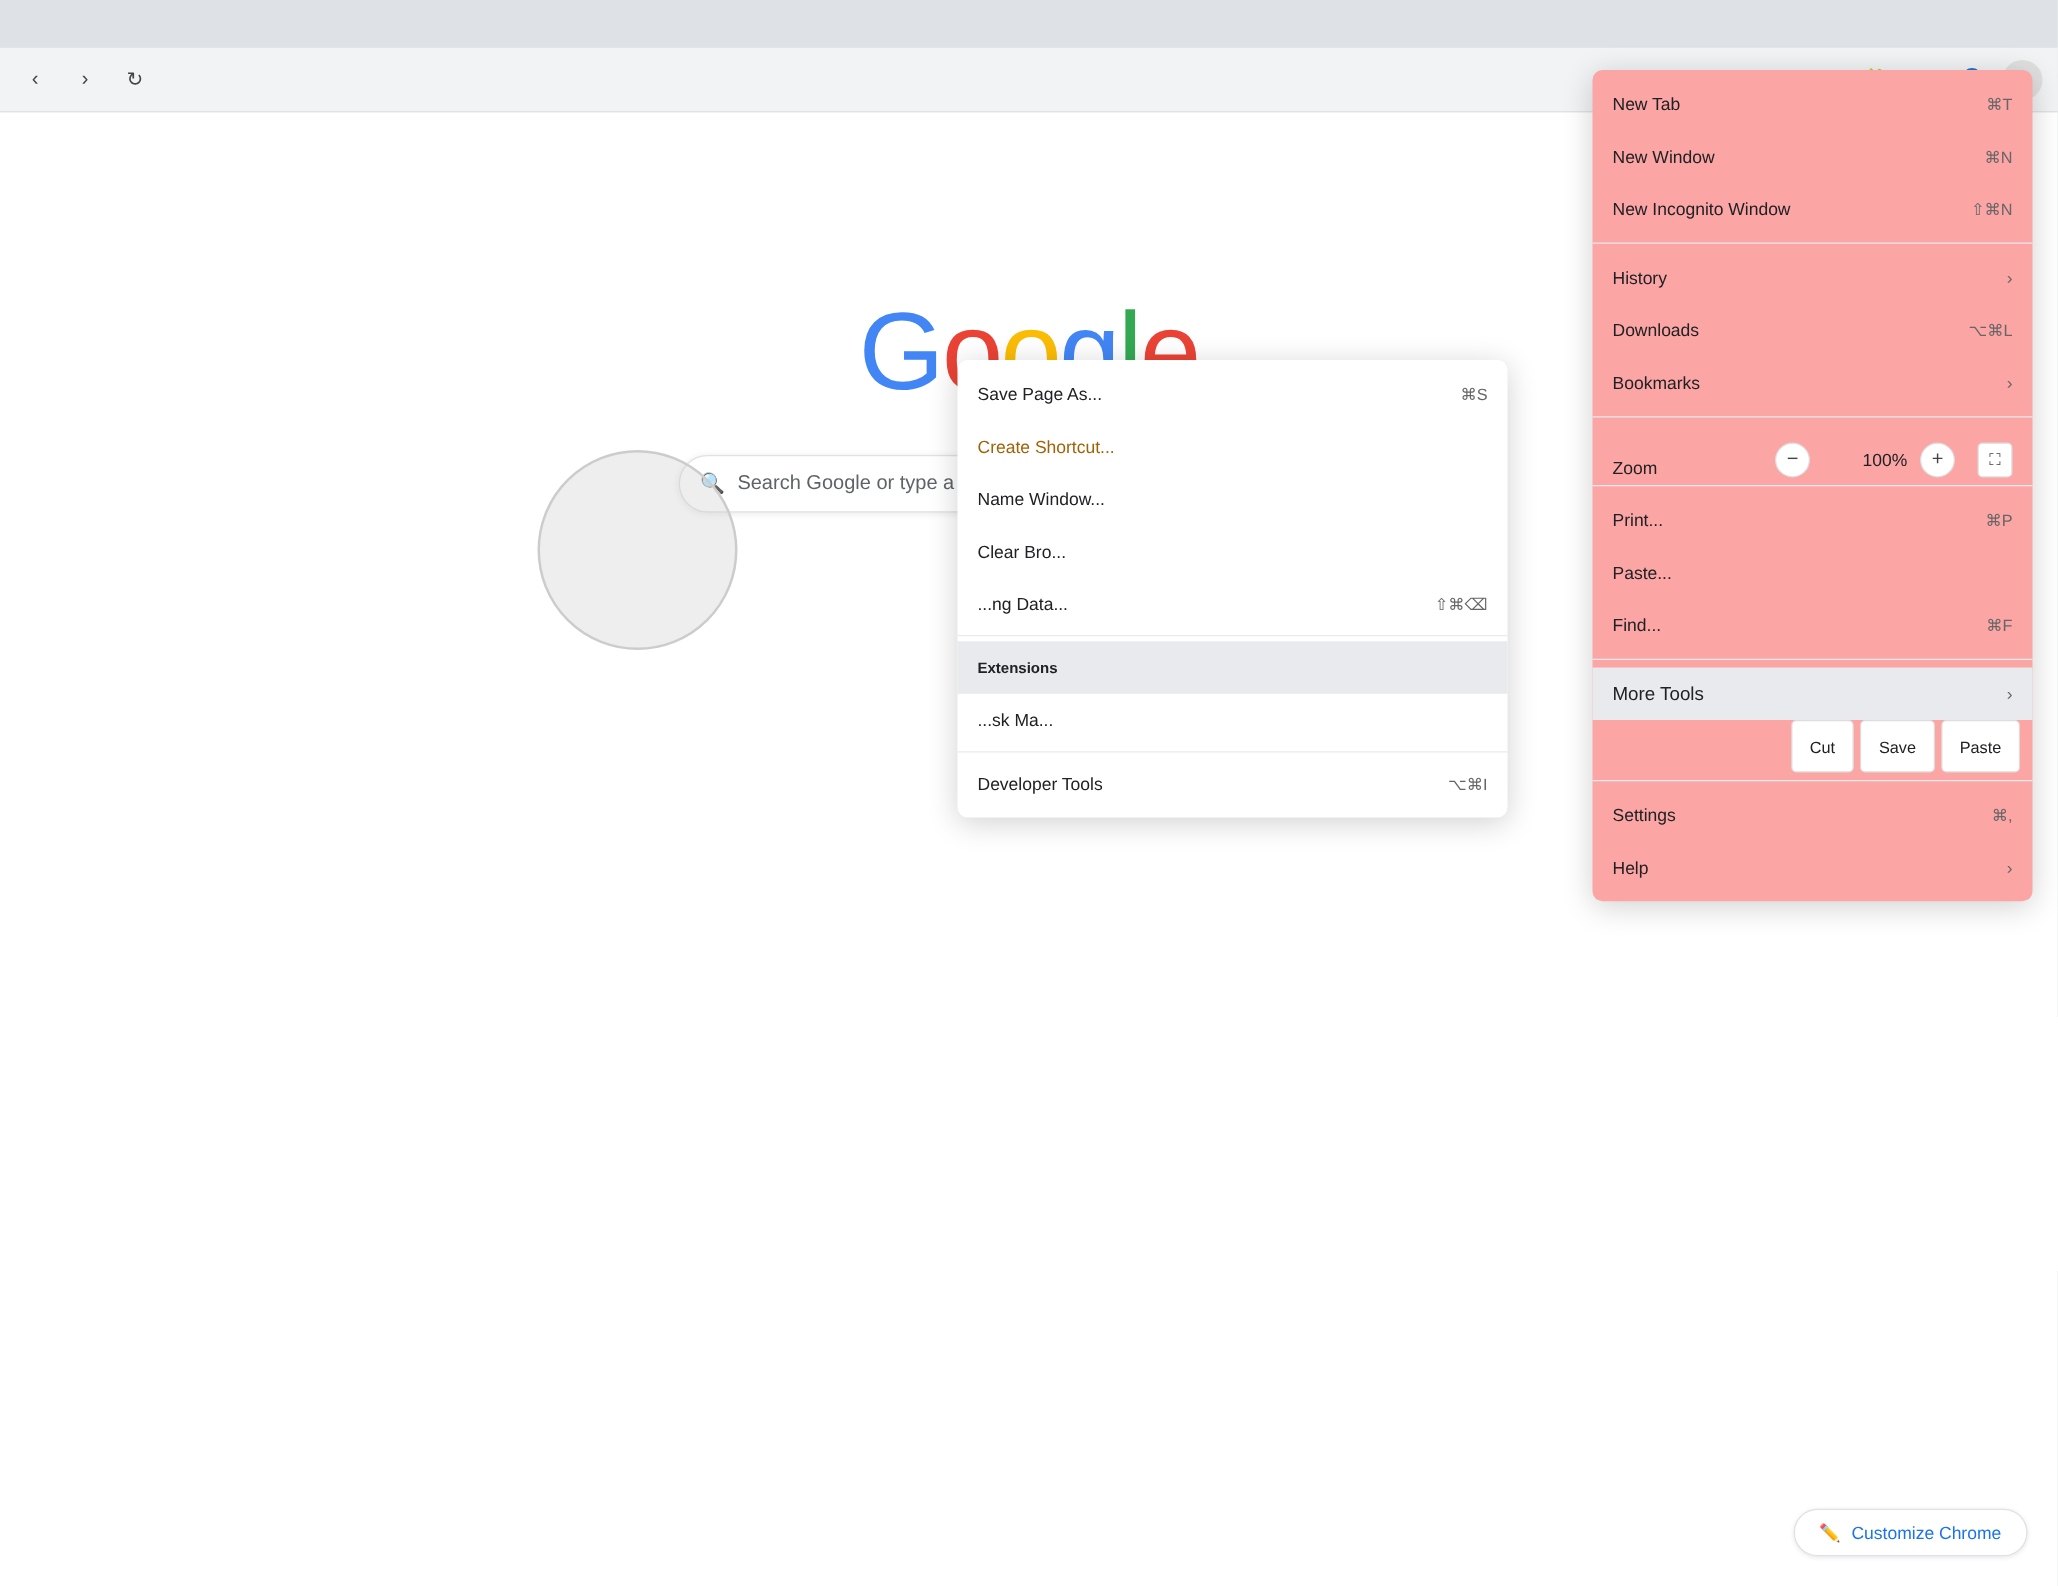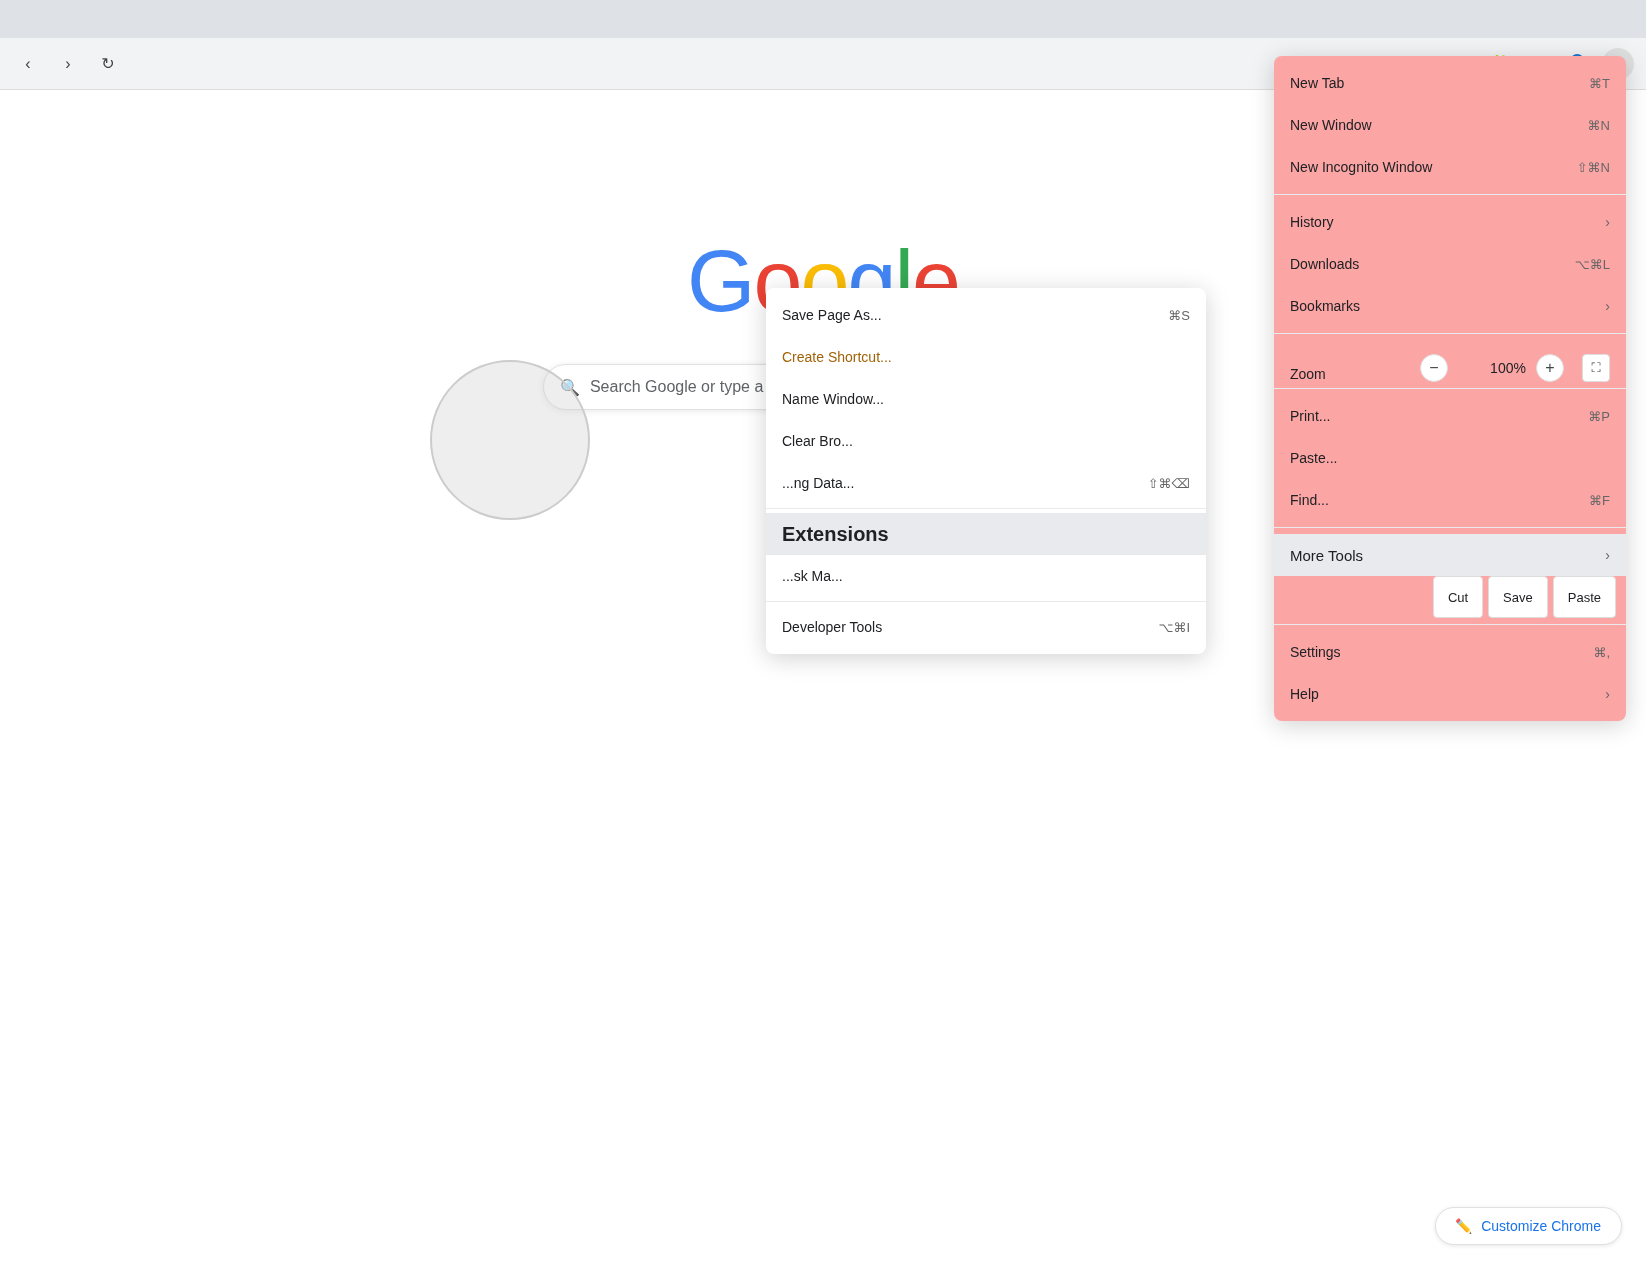--- a/index.html
+++ b/index.html
@@ -484,21 +484,21 @@
       <span class="submenu-item-label">Clear Bro...</span>
     </div>
 
     <div class="submenu-item">
       <span class="submenu-item-label">...ng Data...</span>
       <span class="submenu-item-shortcut">⇧⌘⌫</span>
     </div>
 
     <div class="submenu-divider"></div>
 
-    <div class="submenu-item highlighted" style="background:#e8eaed; font-weight:600; font-size:20px;align-items:center;">
+    <div class="submenu-item highlighted" style="background:#e8eaed; font-weight:600; font-size:12px;align-items:center;">
       <span class="submenu-item-label">Extensions</span>
     </div>
 
     <div class="submenu-item">
       <span class="submenu-item-label">...sk Ma...</span>
     </div>
 
     <div class="submenu-divider"></div>
 
     <div class="submenu-item">

